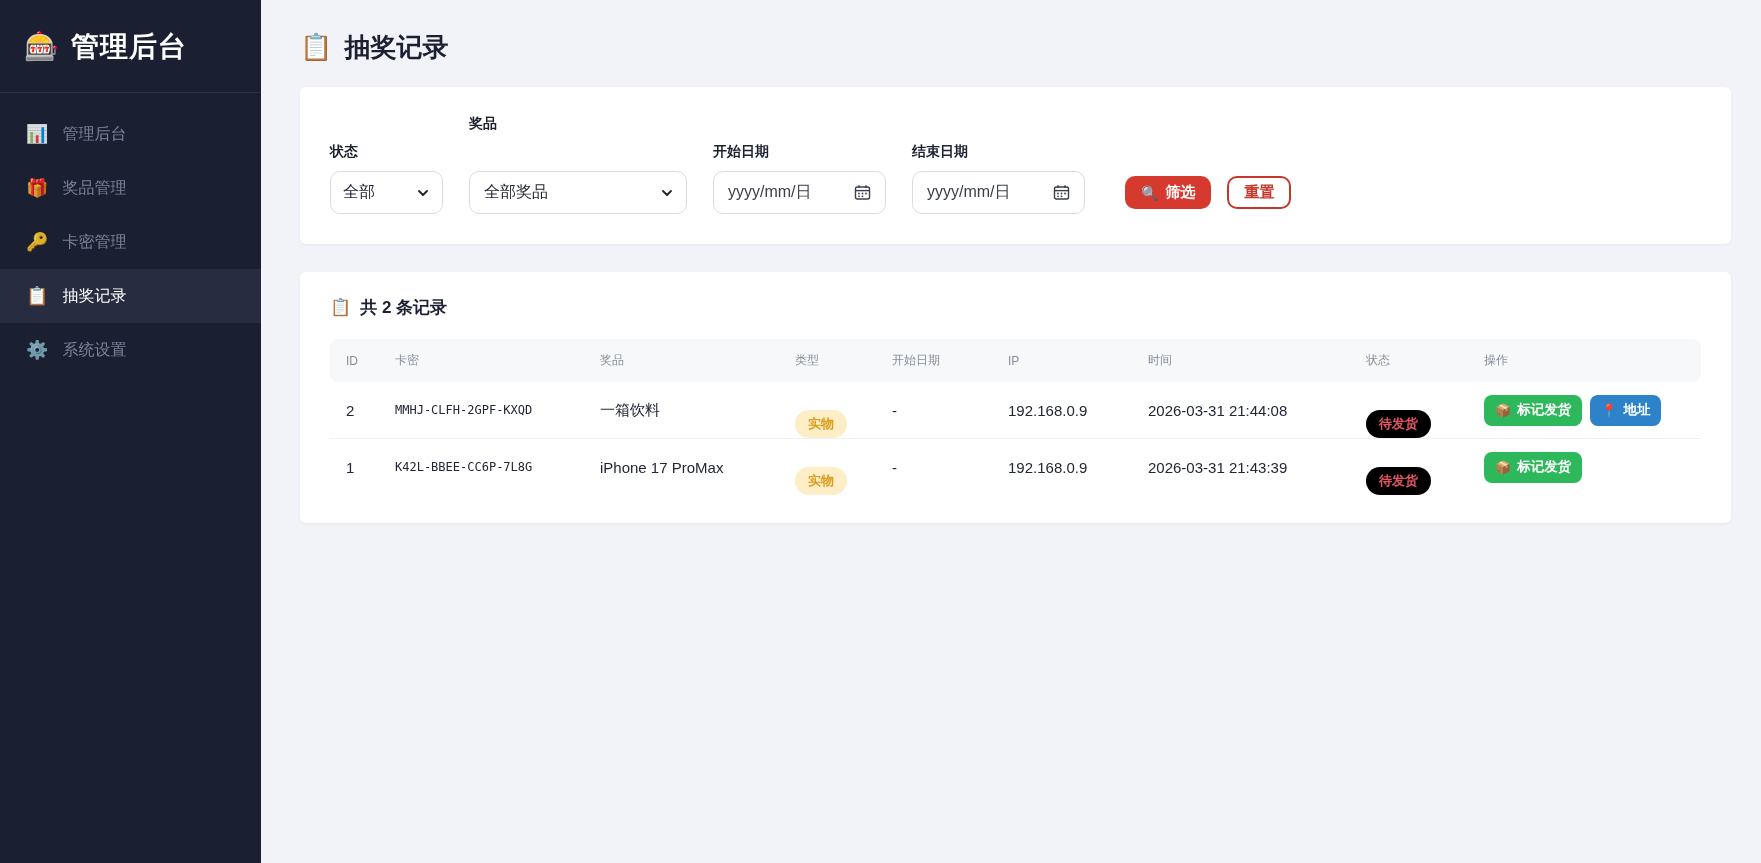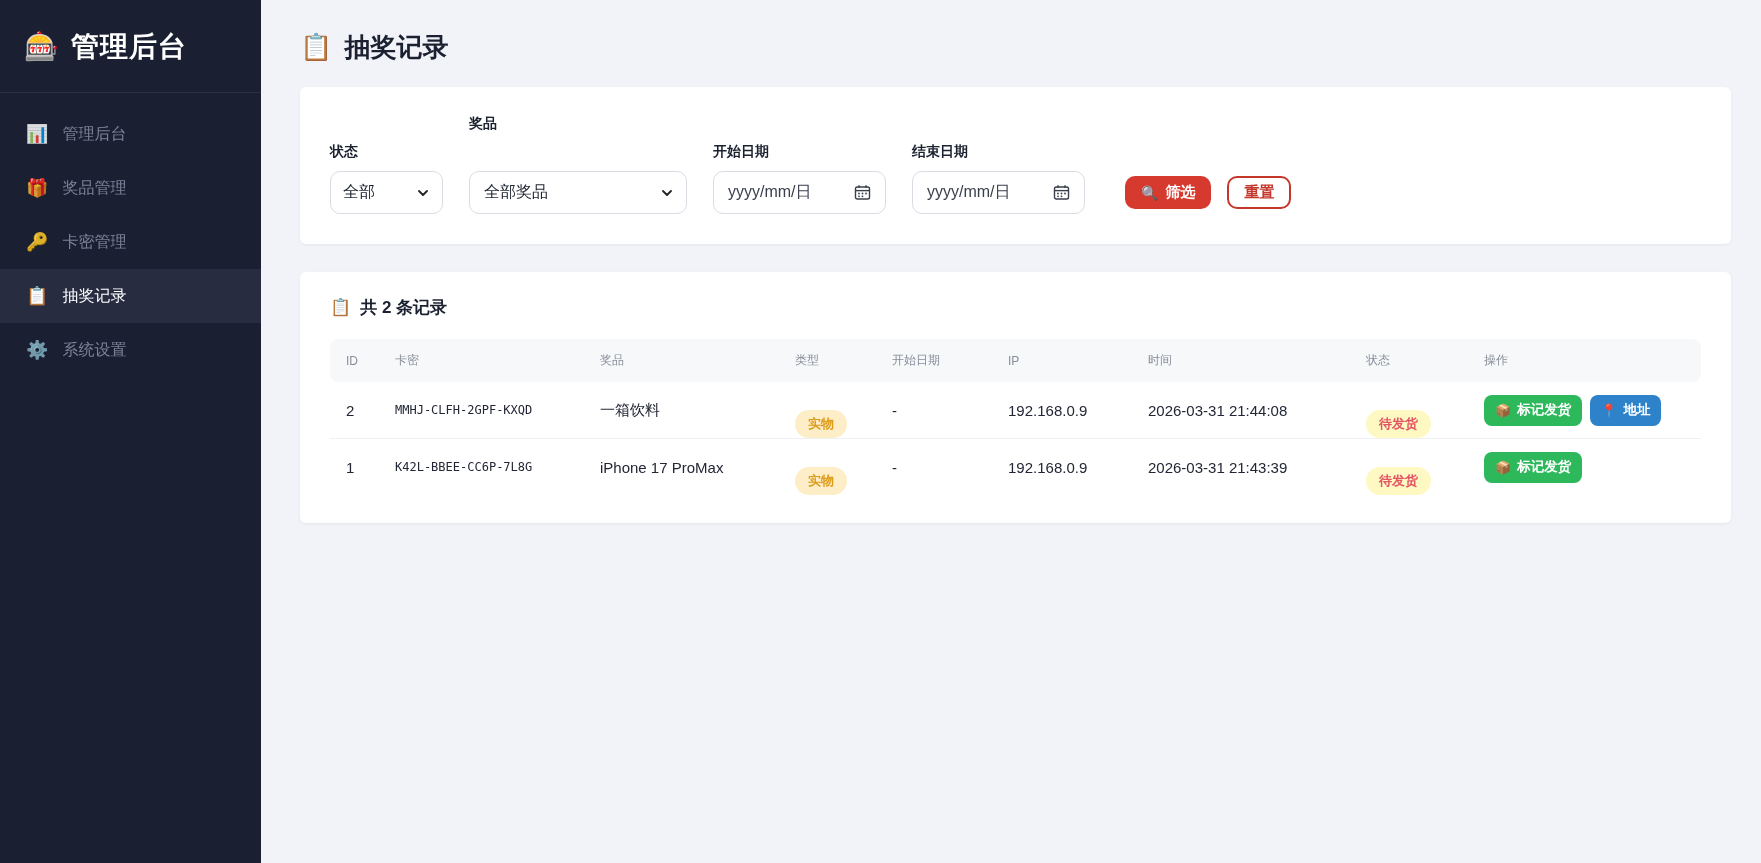--- a/index.html
+++ b/index.html
@@ -94,21 +94,21 @@
     vertical-align:middle;
   }
   tbody tr:last-child td { border-bottom:none; }
   tbody td:first-child { padding-left:16px; }
   .mono { font-family:"DejaVu Sans Mono","Liberation Mono",monospace; font-size:12px; }
   .badge {
     display:inline-block; padding:5px 13px; border-radius:999px;
     font-size:13px; font-weight:bold;margin-top:28px;
   }
   .badge-type { background:#fdeec7; color:#dd9c1c; }
-  .badge-status { background:#fef9c3; color:#e25563; }
+  .badge-status { background:#000000; color:#e25563; }
   .row-actions { display:flex; align-items:center; gap:8px; }
   .btn-sm {
     display:inline-flex; align-items:center; gap:6px;
     border:none; border-radius:8px; height:31px; padding:0 11px;
     font-size:13.5px; font-weight:bold; color:#ffffff; cursor:pointer;
     font-family:inherit; white-space:nowrap;
   }
   .btn-ship { background:#2eb85c; }
   .btn-addr { background:#2d82c9; }
   .btn-sm .b-icon { font-size:13px; }

